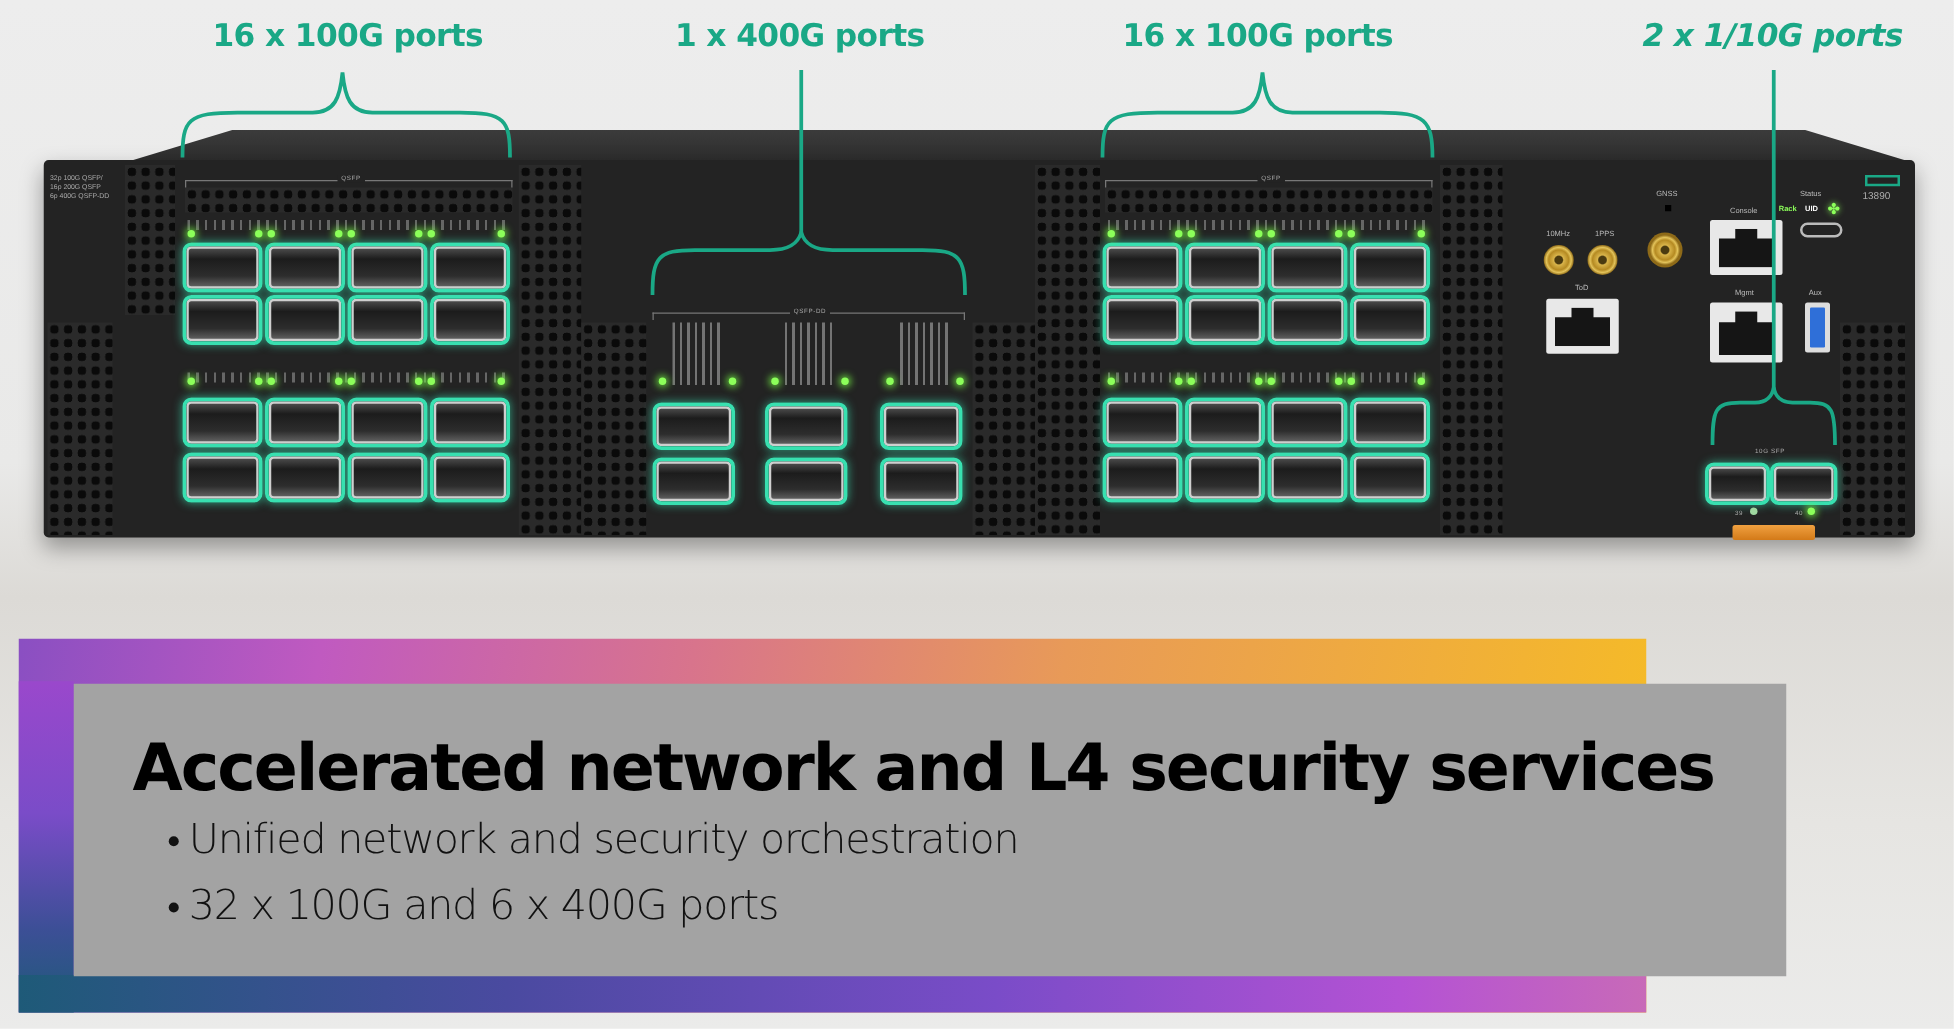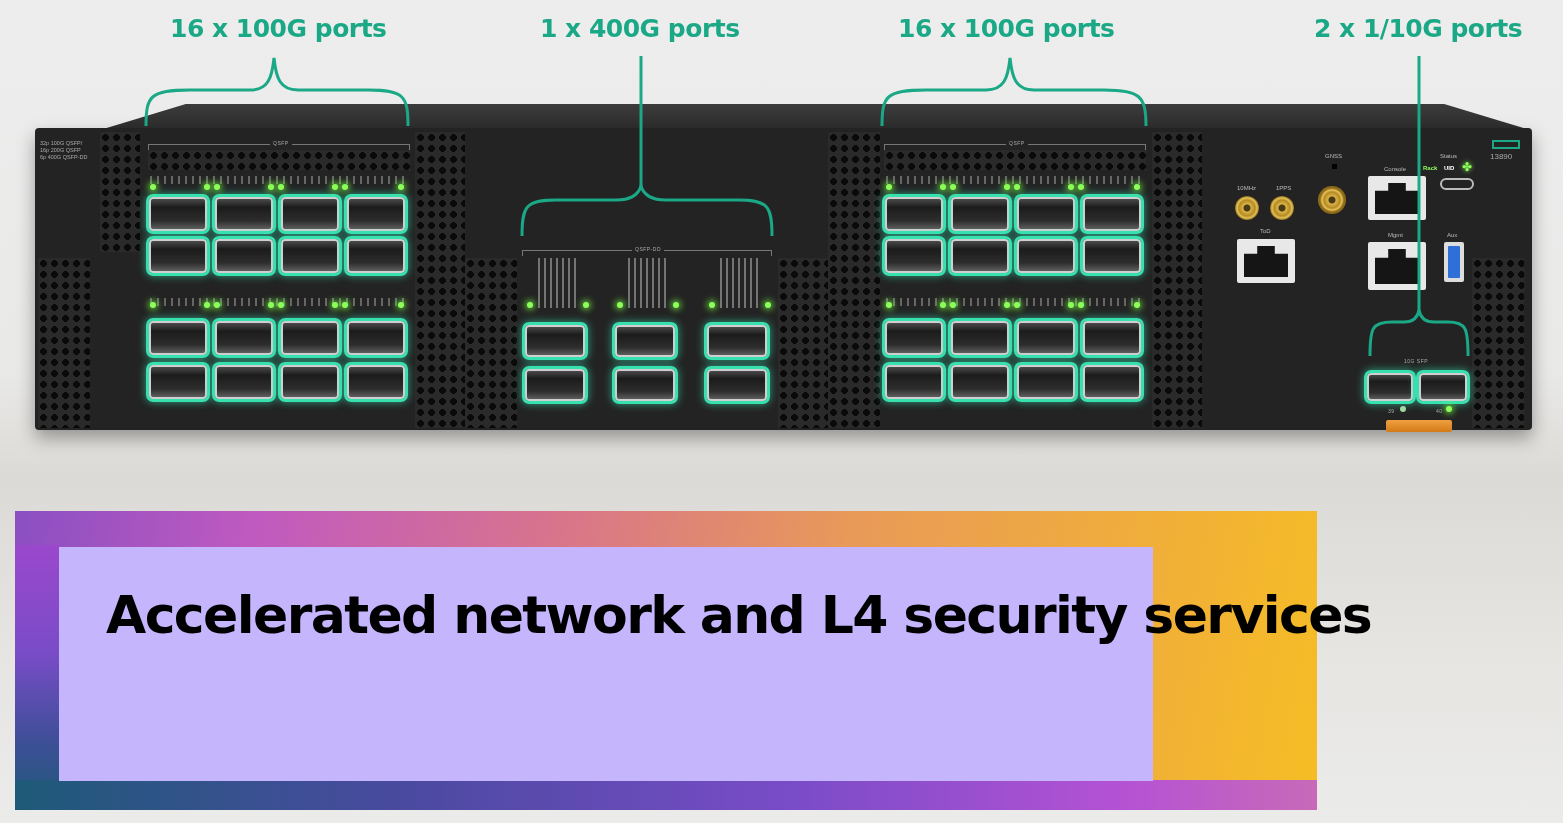--- a/index.html
+++ b/index.html
@@ -91,42 +91,42 @@
   }
   .frame-bottom {
     position: absolute; left: 15px; top: 780px; width: 1302px; height: 30px;
     background: linear-gradient(90deg, #1e5a78 0%, #4a4aa0 30%, #7a4cc8 60%, #b452d4 85%, #c86ab8 100%);
   }
   .frame-left {
     position: absolute; left: 15px; top: 545px; width: 44px; height: 265px;
     background: linear-gradient(180deg, #9a48cc 0%, #7a4cc8 40%, #3c4f96 75%, #1e5a78 100%);
   }
   .card {
-    position: absolute; left: 59px; top: 547px; width: 1094px; height: 234px; background: #c4b5fd;
+    position: absolute; left: 59px; top: 547px; width: 1370px; height: 234px; background: #a3a3a3;
   }
   .card-title {
     position: absolute; left: 47px; top: 38px; font-family: "DejaVu Sans", sans-serif;
     font-weight: bold; font-size: 52px; letter-spacing: -1.6px; color: #000; white-space: nowrap;
   }
   .bullet {
     position: absolute; left: 76px; font-family: "DejaVu Sans", sans-serif; font-size: 33px;
     font-weight: 300; letter-spacing: -1px; color: #111; white-space: nowrap;
   }
   .bullet::before {
     content: ""; display: inline-block; width: 8px; height: 8px; border-radius: 50%; background: #111;
     margin-right: 8px; vertical-align: middle;
   }
 </style>
 </head>
 <body>
 
 <div class="callout" style="left:170px;">16 x 100G ports</div>
 <div class="callout" style="left:540px;">1 x 400G ports</div>
 <div class="callout" style="left:898px;">16 x 100G ports</div>
-<div class="callout" style="left:1314px;">2 x 1/10G ports</div>
+<div class="callout" style="left:1314px;font-style:italic;">2 x 1/10G ports</div>
 
 <div class="chassis-top"></div>
 <div class="chassis"></div>
 
 <div class="vent" style="left:38px;top:258px;width:52px;height:170px;"></div>
 <div class="vent" style="left:415px;top:132px;width:50px;height:296px;"></div>
 <div class="vent" style="left:465px;top:258px;width:52px;height:170px;"></div>
 <div class="vent" style="left:778px;top:258px;width:50px;height:170px;"></div>
 <div class="vent" style="left:828px;top:132px;width:52px;height:296px;"></div>
 <div class="vent" style="left:1152px;top:132px;width:50px;height:296px;"></div>
@@ -276,13 +276,15 @@
   <path d="M882 126 C882 96 886 90 926 90 L986 90 C1004 90 1008 78 1010 58 C1012 78 1016 90 1034 90 L1104 90 C1140 90 1146 96 1146 126" fill="none" stroke="#1aa886" stroke-width="3"></path>
   <line x1="1419" y1="56" x2="1419" y2="312" stroke="#1aa886" stroke-width="3"></line>
   <path d="M1370 356 C1370 328 1372 322 1392 322 L1404 322 C1414 322 1418 316 1419 310 C1420 316 1424 322 1434 322 L1448 322 C1466 322 1468 328 1468 356" fill="none" stroke="#1aa886" stroke-width="3"></path>
 </svg>
 
 <div class="frame"></div>
 <div class="frame-left"></div>
 <div class="frame-bottom"></div>
 <div class="card">
   <div class="card-title">Accelerated network and L4 security services</div>
+  <div class="bullet" style="top:104px;">Unified network and security orchestration</div>
+  <div class="bullet" style="top:157px;">32 x 100G and 6 x 400G ports</div>
 </div>
 
 </body></html>

